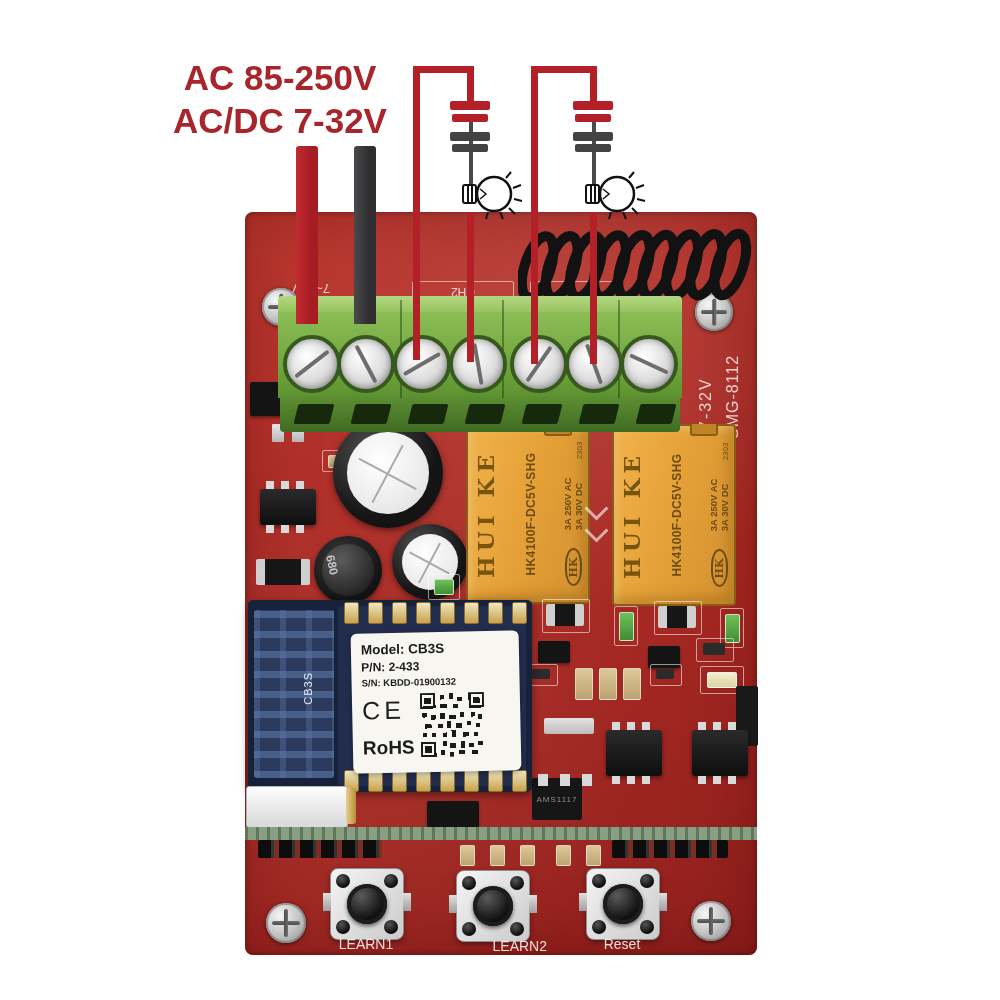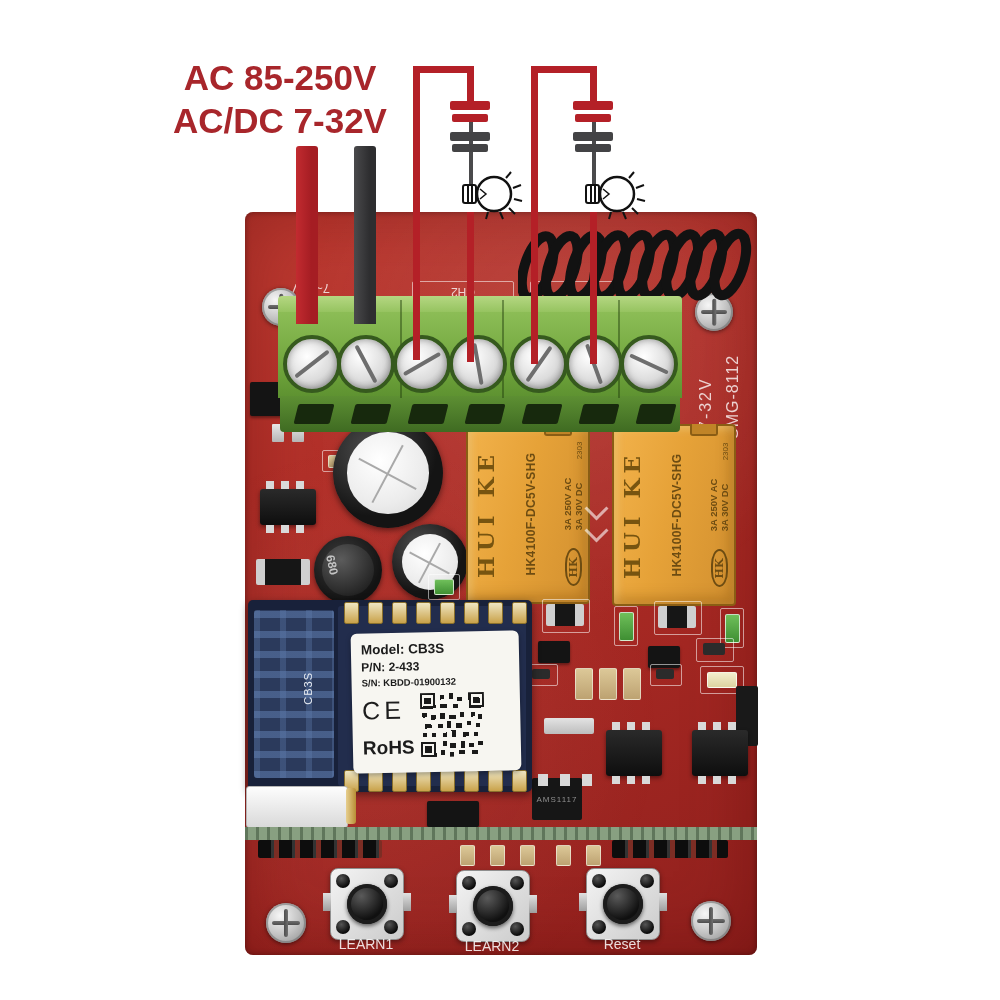--- a/index.html
+++ b/index.html
@@ -350,21 +350,21 @@
     <div class="plunger"></div>
   </div>
   <div class="abs tact" style="left:586px;top:868px;width:72px;height:70px;">
     <div class="d" style="left:5px;top:5px;"></div>
       <div class="d" style="right:5px;top:5px;"></div>
     <div class="d" style="left:5px;bottom:5px;"></div>
       <div class="d" style="right:5px;bottom:5px;"></div>
     <div class="plunger"></div>
   </div>
   <div class="abs btn-label" style="left:311px;top:936px;">LEARN1</div>
-  <div class="abs btn-label" style="left:437px;top:938px;">LEARN2</div>
+  <div class="abs btn-label" style="left:437px;top:938px;text-align:right;">LEARN2</div>
   <div class="abs btn-label" style="left:567px;top:936px;">Reset</div>
 
   <div class="abs screw" style="left:262px;top:288px;width:38px;height:38px;">
       <div class="cx"></div>
       <div class="cy"></div>
     </div>
   <div class="abs screw" style="left:695px;top:293px;width:38px;height:38px;">
       <div class="cx"></div>
       <div class="cy"></div>
     </div>

